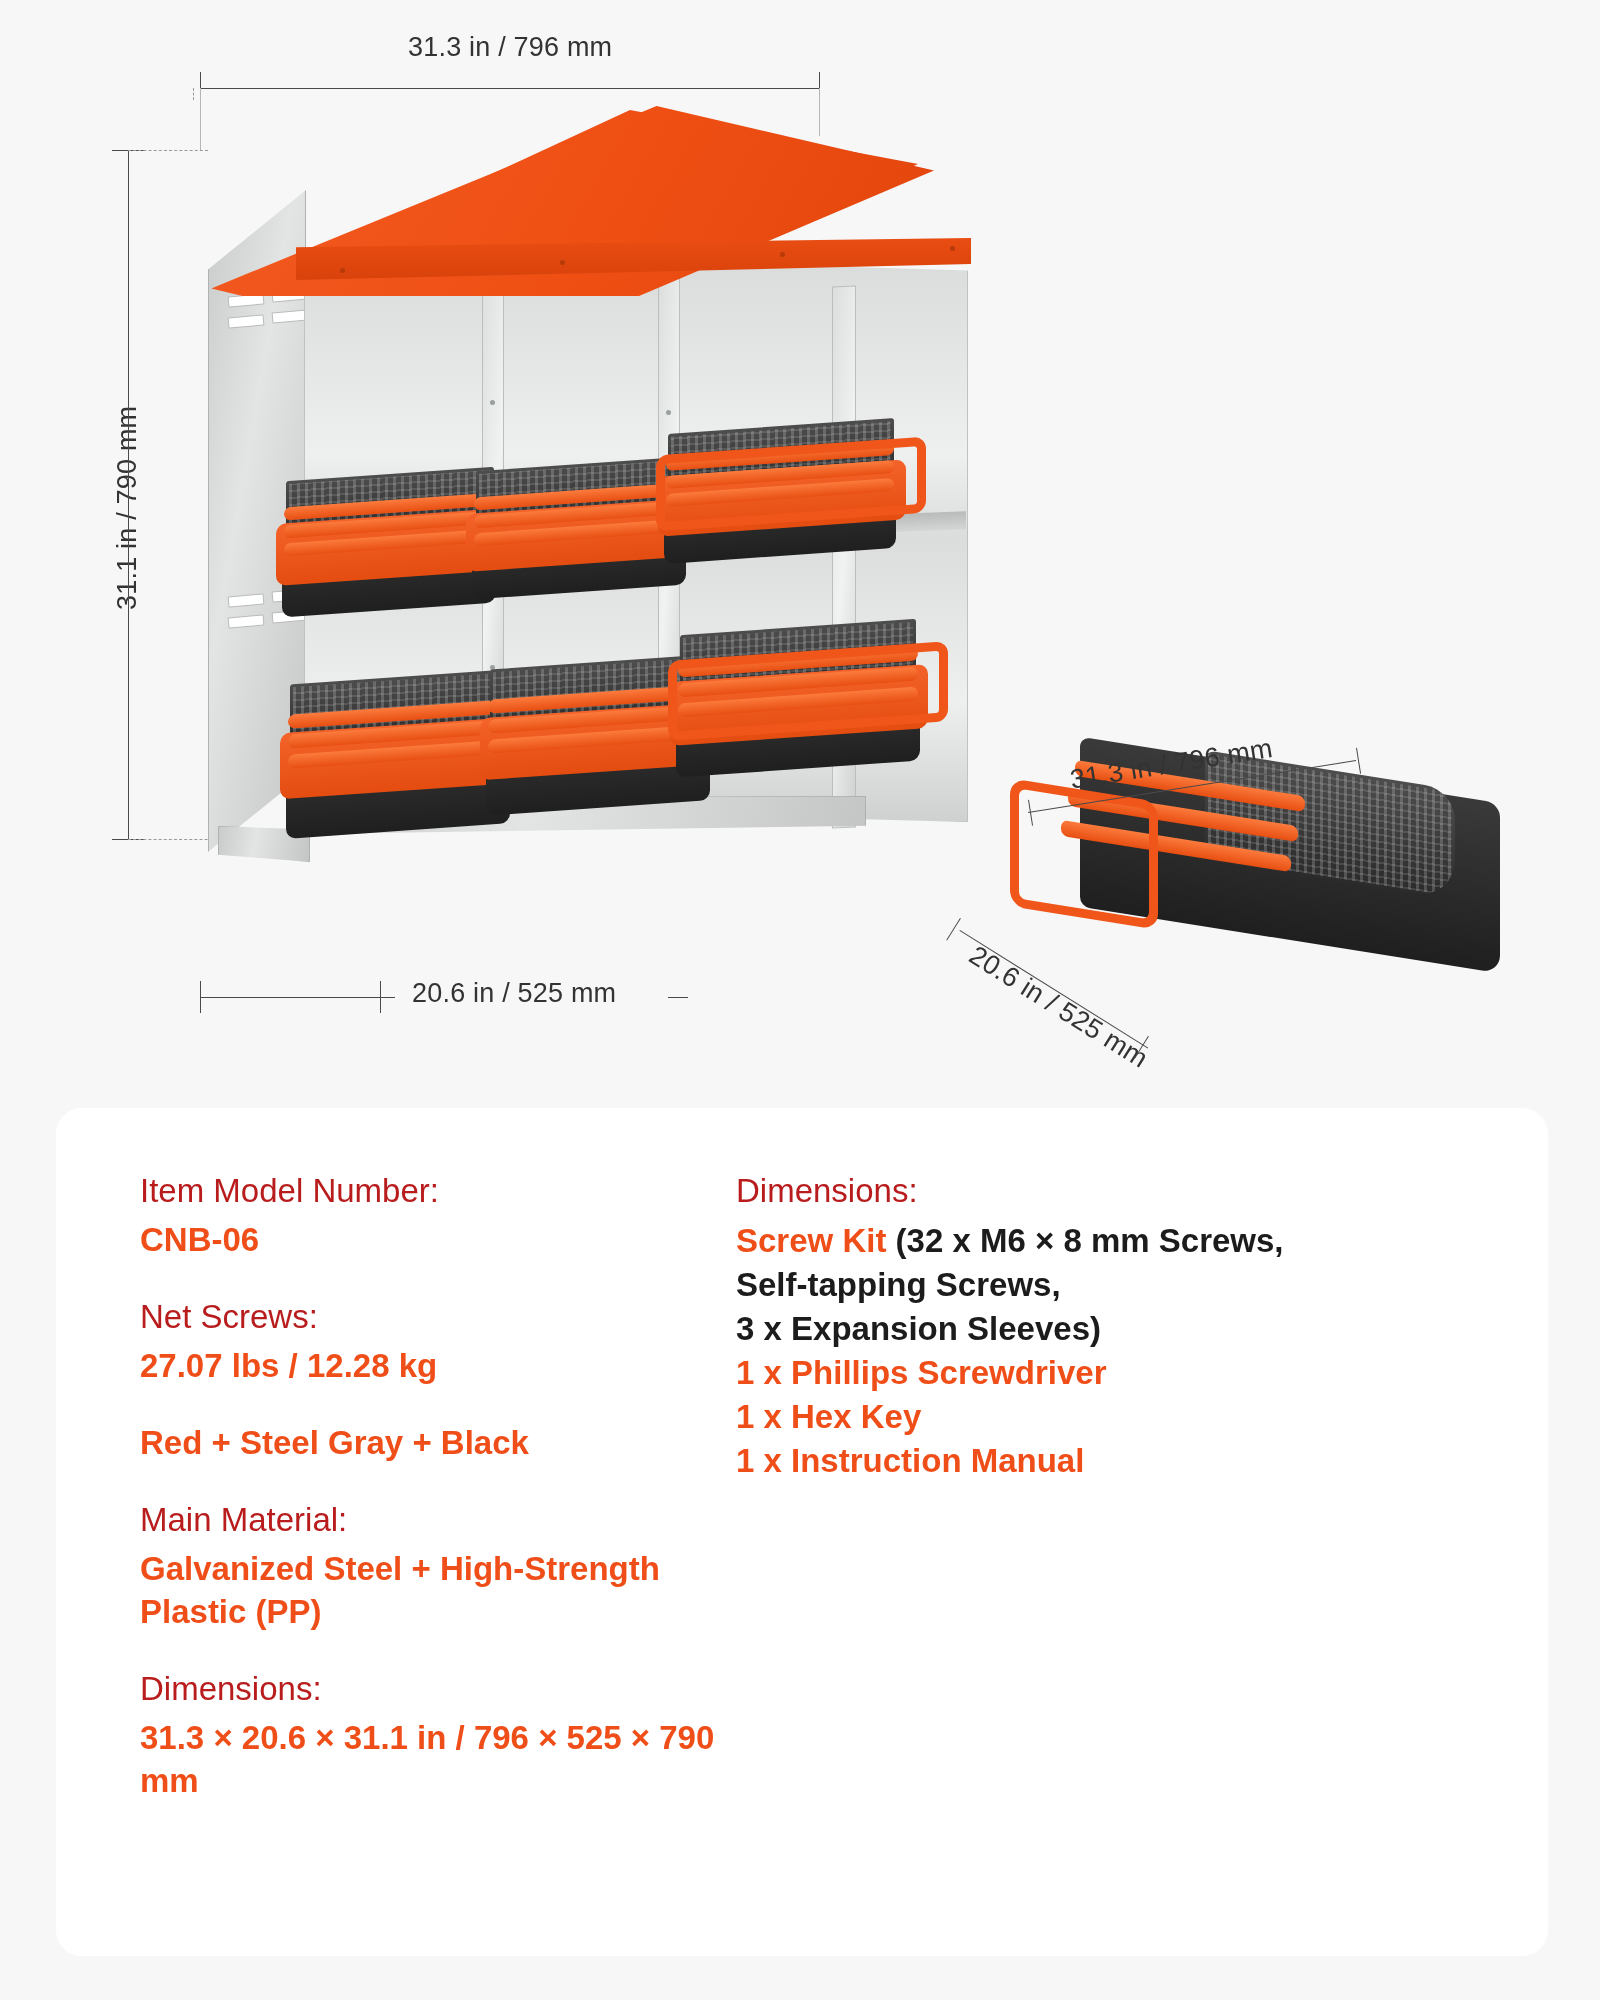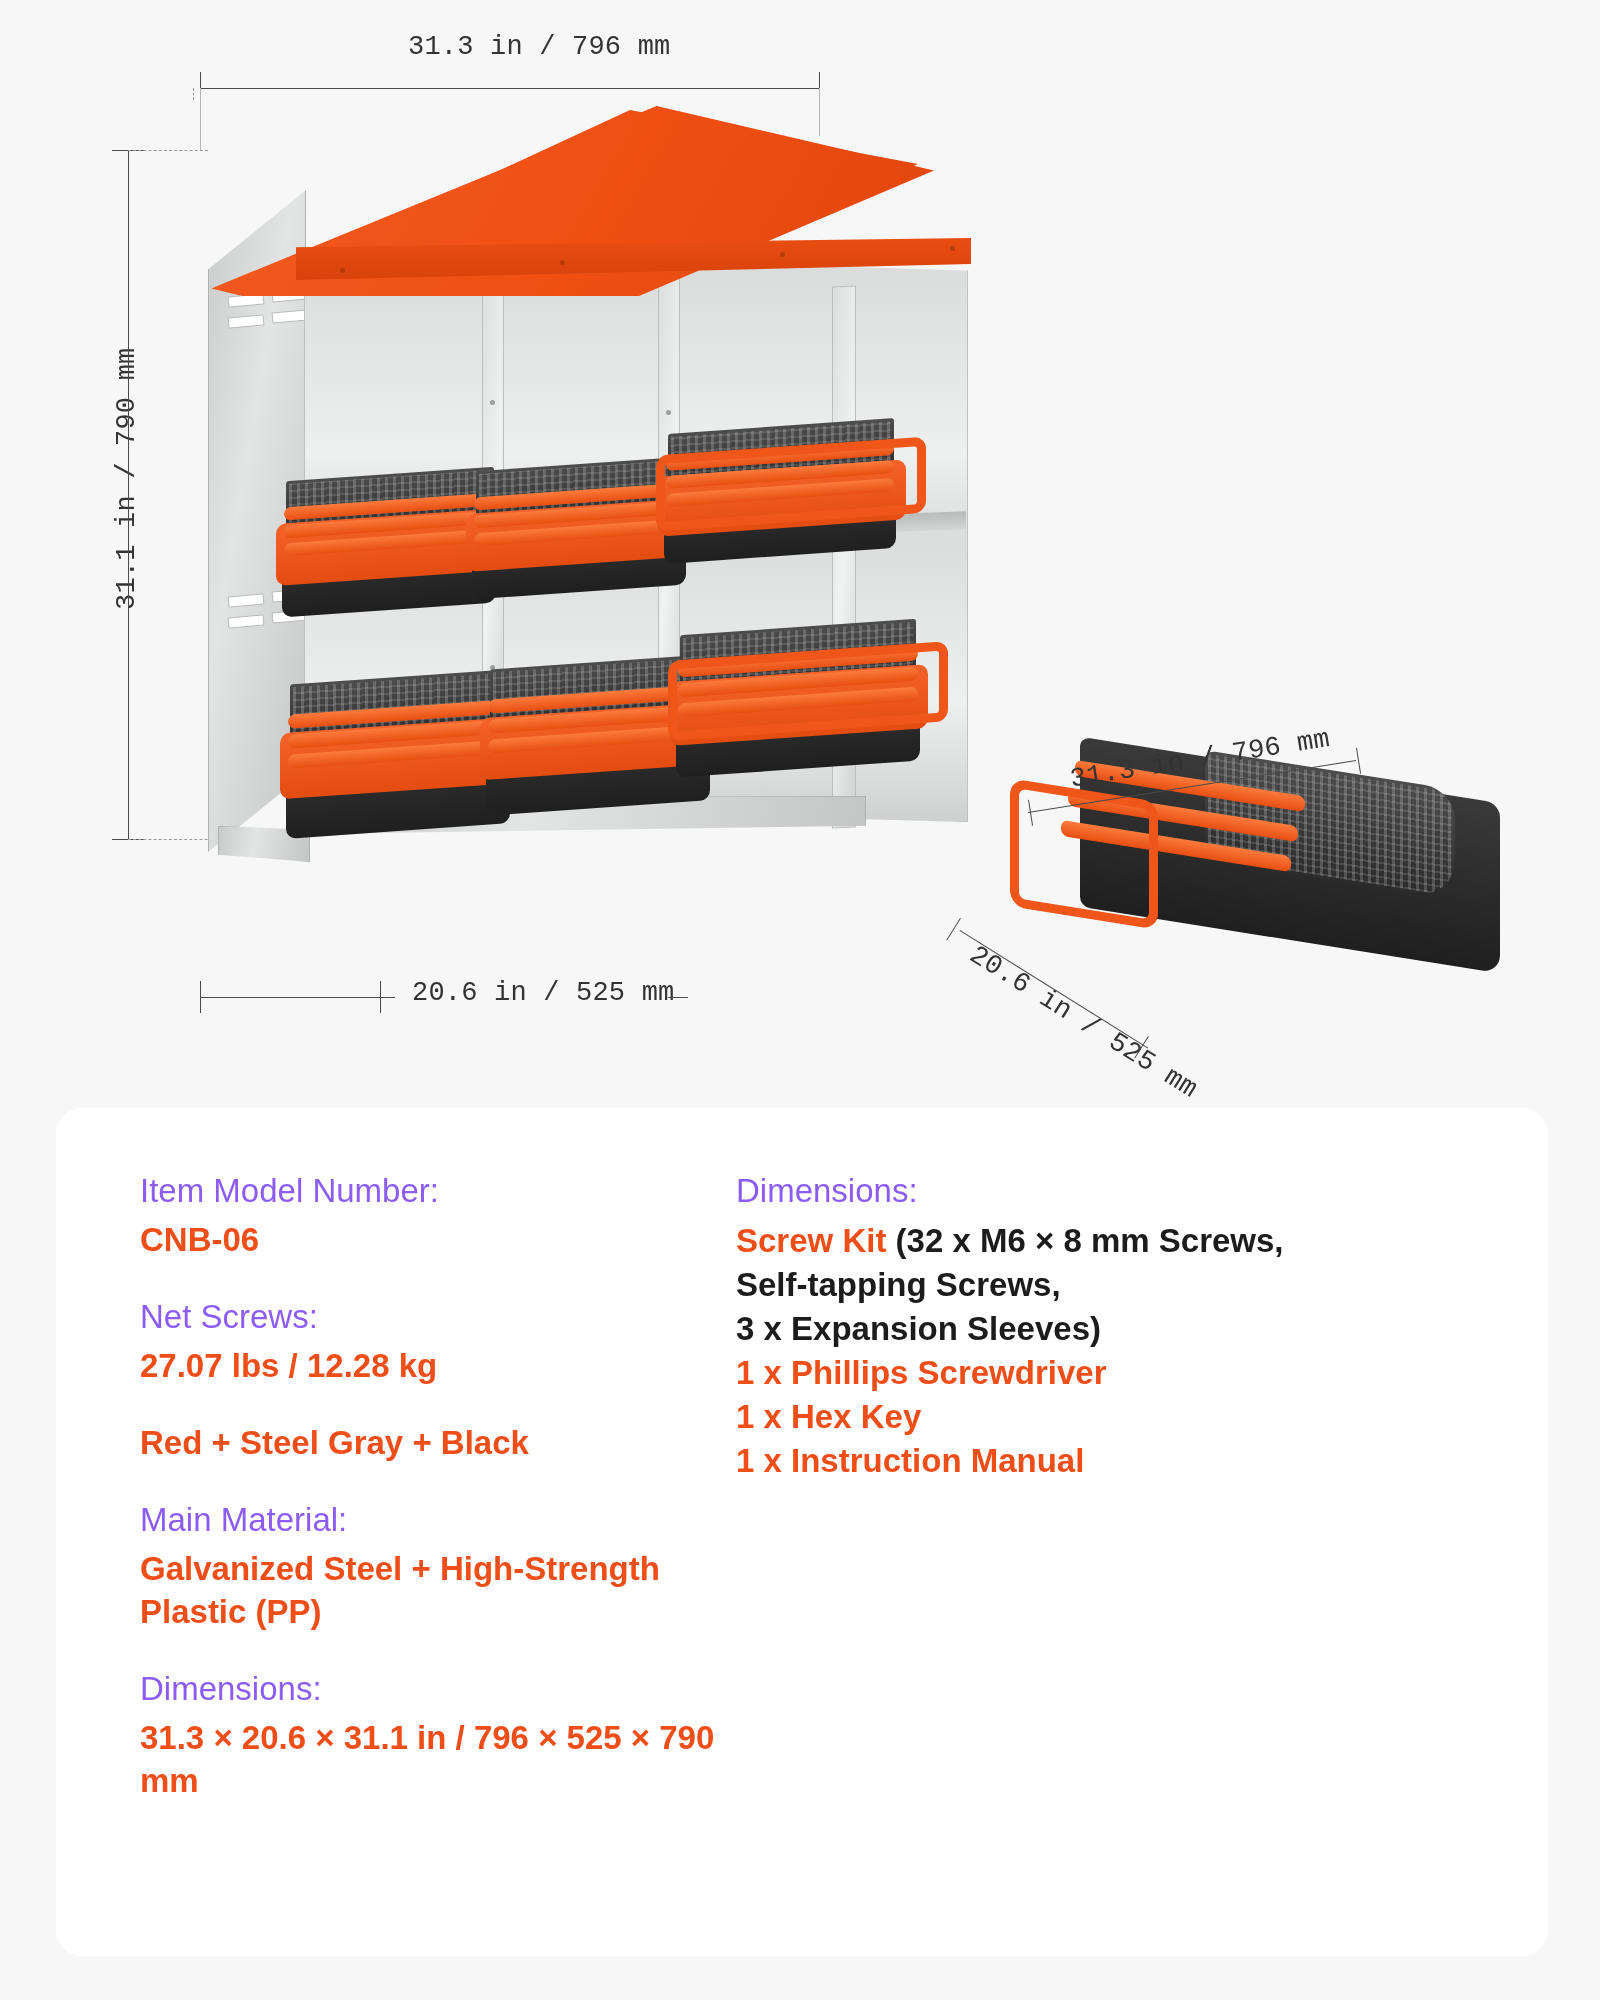--- a/index.html
+++ b/index.html
@@ -14,21 +14,20 @@
     font-family: "Liberation Sans", sans-serif;
     overflow: hidden;
   }
 
   
   #diagram {
     position: absolute;
     left: 0; top: 0;
     width: 1600px;
     height: 1090px;
-    font-family: Liberation Mono, monospace;
   }
 
   .dim-label {
     position: absolute;
     color: #333333;
     font-size: 27px;
     letter-spacing: 0.2px;
     white-space: nowrap;
   }
   .dim-line {
@@ -150,21 +149,21 @@
     width: 1492px;
     height: 848px;
     background: #ffffff;
     border-radius: 26px;
   }
   .spec-col { position: absolute; }
   #col-left { left: 84px; top: 62px; width: 600px; }
   #col-right { left: 680px; top: 62px; width: 740px; }
 
   .spec-label {
-    color: #8b5cf6;
+    color: #b91c1c;
     font-size: 33px;
     font-weight: 400;
     margin: 0 0 8px 0;
     line-height: 1.25;
   }
   .spec-value {
     color: #f04e18;
     font-size: 33px;
     font-weight: bold;
     margin: 0 0 34px 0;

